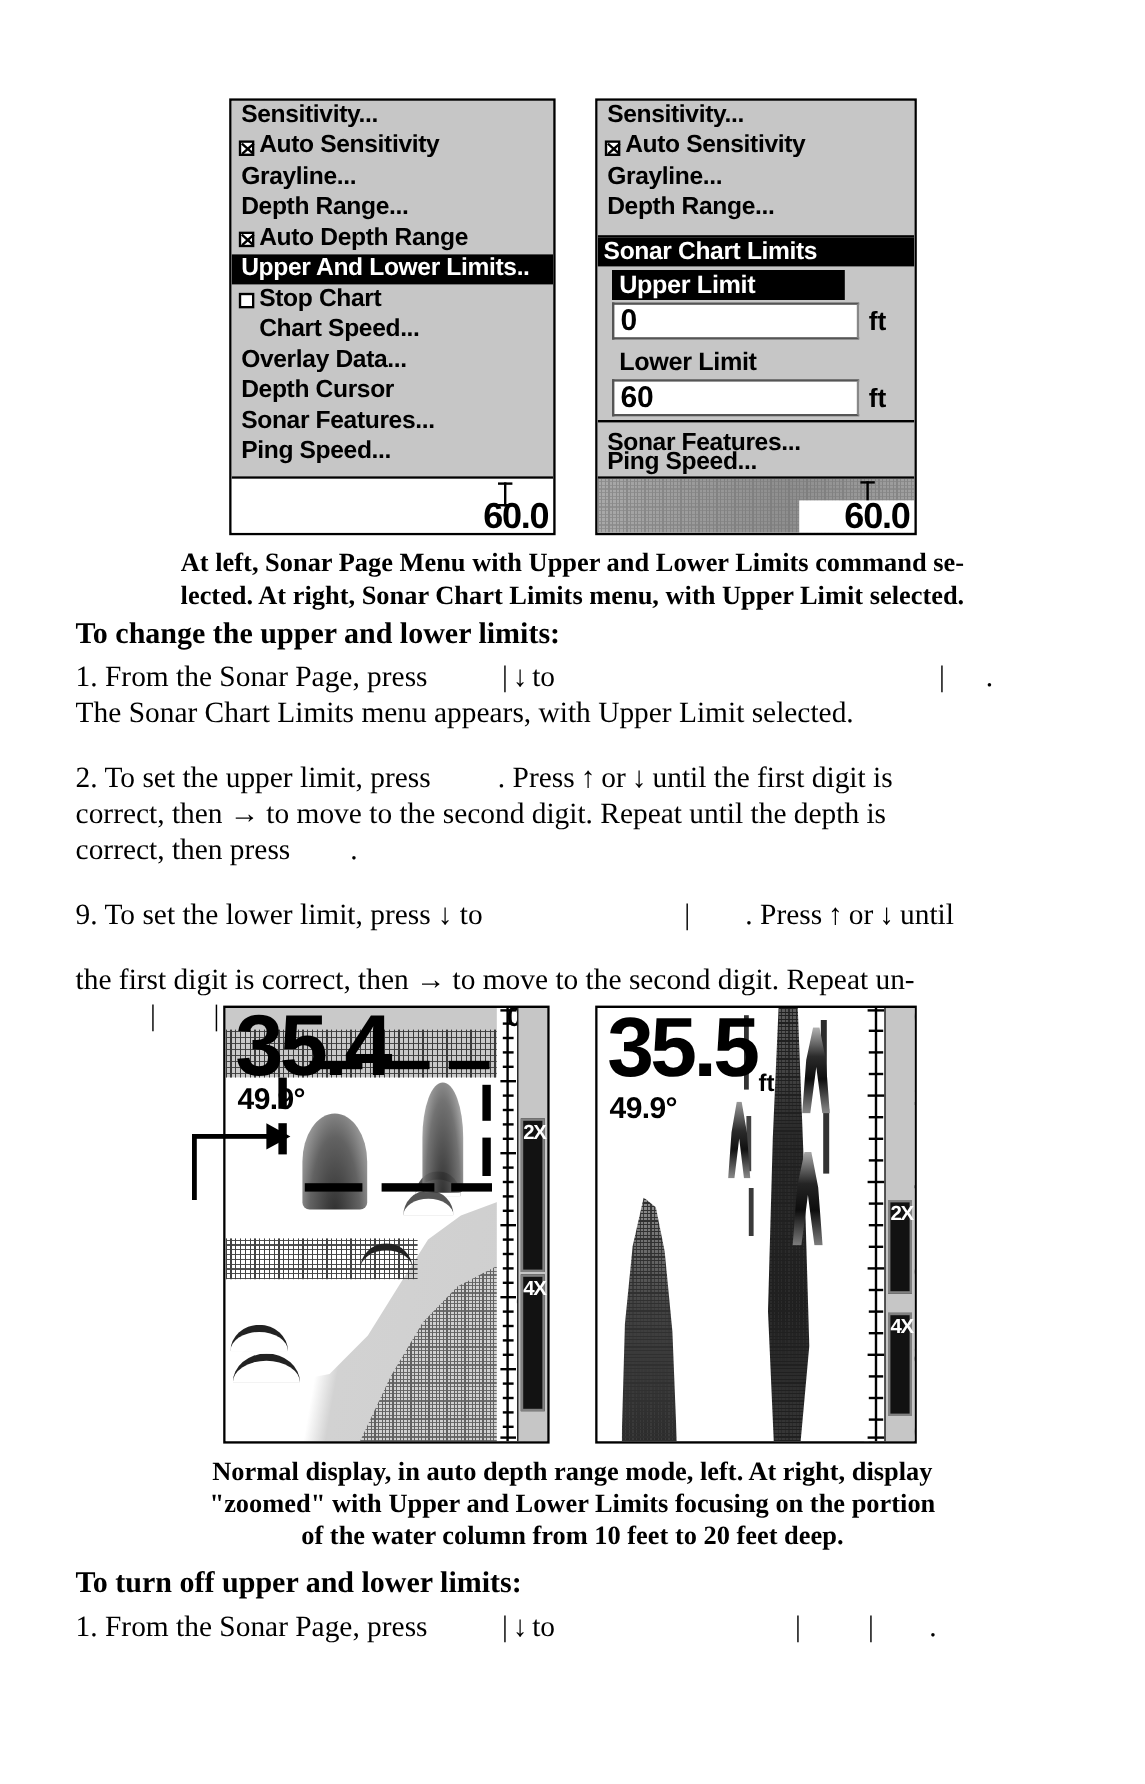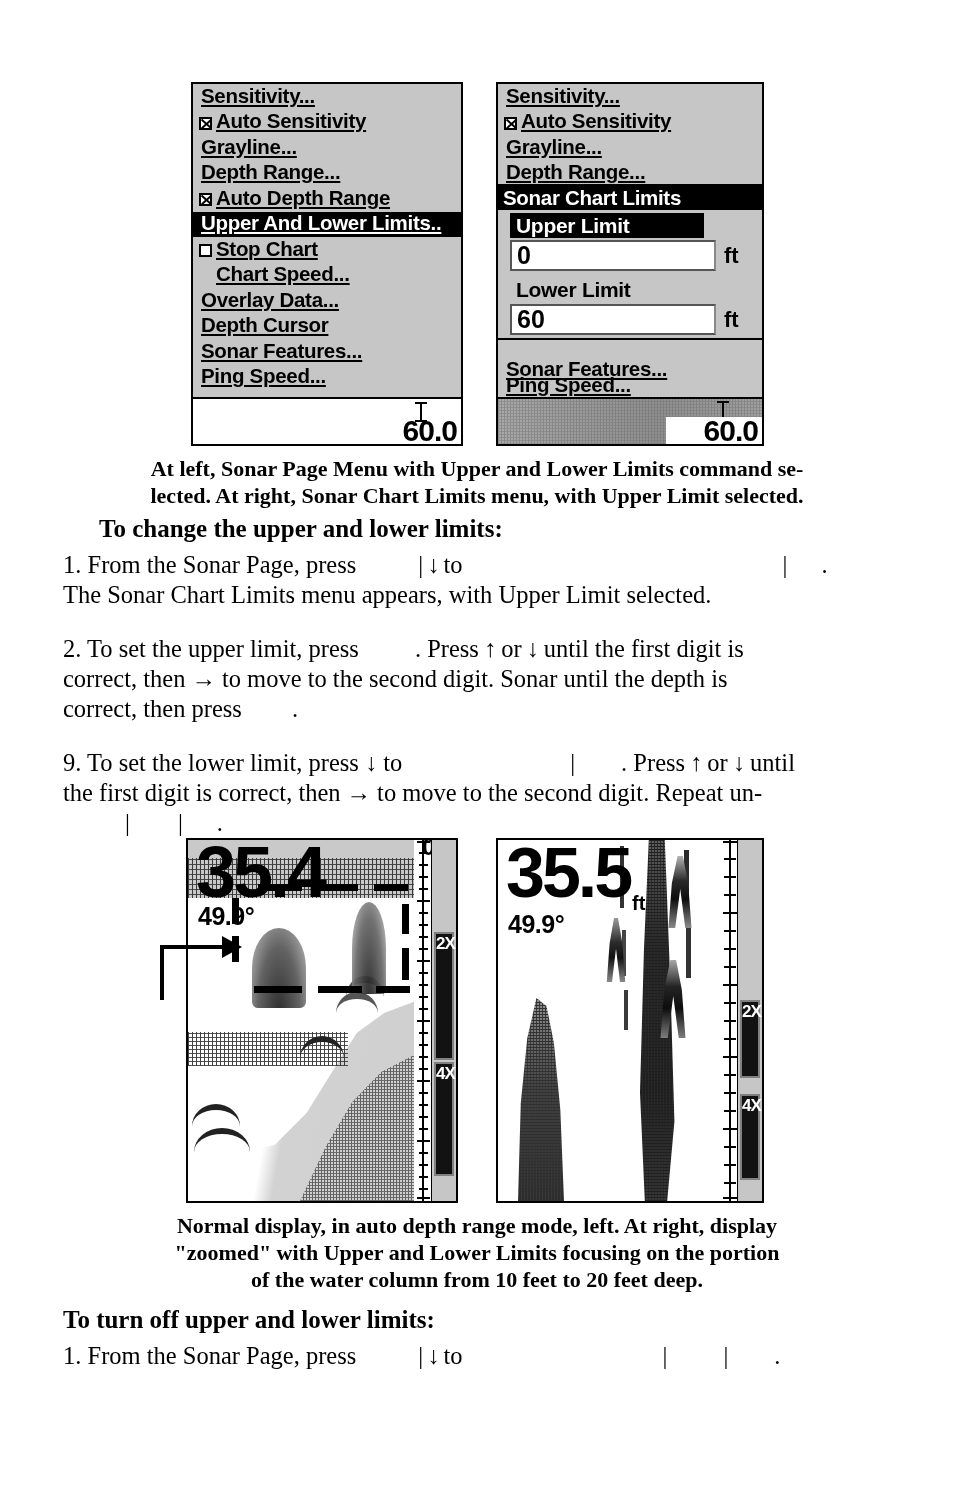--- a/index.html
+++ b/index.html
@@ -38,21 +38,21 @@
     border-bottom:2px solid #000;
     box-sizing:border-box;
   }
   .menu-row{
     position:relative;height:25.5px;display:flex;align-items:center;
     font-weight:bold;font-size:20.5px;letter-spacing:-0.3px;
     color:#000;padding-left:6px;box-sizing:border-box;
     white-space:nowrap;
   }
   .menu-row.sel{background:#000;color:#fff;}
-  .menu-row .lbl{position:relative;top:-1px;text-decoration:underline;}
+  .menu-row .lbl{position:relative;top:-1px;}
   .cbox{
     width:13px;height:13px;border:2px solid #000;background:#fff;
     display:inline-block;margin-right:4px;position:relative;top:1px;
     flex:0 0 auto;box-sizing:border-box;
   }
   .cbox.checked::before,.cbox.checked::after{
     content:"";position:absolute;left:-1px;top:4px;width:13px;height:1.6px;
     background:#000;
   }
   .cbox.checked::before{transform:rotate(42deg);}
@@ -196,21 +196,21 @@
         <span class="cbox checked"></span>
         <span class="lbl">Auto Sensitivity</span>
       </div>
       <div class="menu-row" style="padding-left:8px;">
         <span class="lbl">Grayline...</span>
       </div>
       <div class="menu-row" style="padding-left:8px;overflow:hidden;">
         <span class="lbl">Depth Range...</span>
       </div>
 
-      <div class="submenu" style="top:100px;height:156px;">
+      <div class="submenu" style="top:112px;height:156px;">
         <div class="sub-title">Sonar Chart Limits</div>
         <div class="field-label" style="margin-top:3px;">Upper Limit</div>
         <div class="field-row">
           <div class="field-box">0</div>
           <div class="field-unit">ft</div>
         </div>
         <div class="field-label plain" style="margin-top:6px;">Lower Limit</div>
         <div class="field-row">
           <div class="field-box">60</div>
           <div class="field-unit">ft</div>
@@ -238,21 +238,21 @@
       </div>
     </div>
   </div>
 
   <div style="position:absolute;left:63px;top:455px;width:828px;">
     <div class="caption">At left, Sonar Page Menu with Upper and Lower Limits command se-</div>
     <div class="caption">lected. At right, Sonar Chart Limits menu, with Upper Limit selected.</div>
   </div>
 
   <div style="position:absolute;left:63px;top:514px;width:828px;">
-    <div class="heading" style="margin-bottom:6px;margin-left:36px;">To change the upper and lower limits:</div>
+    <div class="heading" style="margin-bottom:6px;">To change the upper and lower limits:</div>
 
     <div class="body-text" style="margin-bottom:2px;">
       <div style="display:flex;align-items:baseline;white-space:nowrap;">
         <span>1. From the Sonar Page, press</span>
         <span class="gapkey" style="width:62px;"></span>
         <span class="pipe">|</span>
         <span style="padding:0 4px;">↓</span>
         <span>to</span>
         <span class="gapkey" style="width:320px;"></span>
         <span class="pipe">|</span>
@@ -268,21 +268,21 @@
         <span class="gapkey" style="width:56px;"></span>
         <span>. Press</span>
         <span style="padding:0 5px;">↑</span>
         <span>or</span>
         <span style="padding:0 5px;">↓</span>
         <span>until the first digit is</span>
       </div>
       <div style="display:flex;align-items:baseline;white-space:nowrap;">
         <span>correct, then</span>
         <span style="padding:0 6px;">→</span>
-        <span>to move to the second digit. Sonar until the depth is</span>
+        <span>to move to the second digit. Repeat until the depth is</span>
       </div>
       <div style="display:flex;align-items:baseline;white-space:nowrap;">
         <span>correct, then press</span>
         <span class="gapkey" style="width:50px;"></span>
         <span>.</span>
       </div>
     </div>
 
     <div class="body-text" style="margin-top:24px;">
       <div style="display:flex;align-items:baseline;white-space:nowrap;">
@@ -291,21 +291,21 @@
         <span>to</span>
         <span class="gapkey" style="width:168px;"></span>
         <span class="pipe">|</span>
         <span class="gapkey" style="width:46px;"></span>
         <span>. Press</span>
         <span style="padding:0 5px;">↑</span>
         <span>or</span>
         <span style="padding:0 5px;">↓</span>
         <span>until</span>
       </div>
-      <div style="display:flex;align-items:center;white-space:nowrap;">
+      <div style="display:flex;align-items:center;white-space:nowrap;margin-top:24px;">
         <span>the first digit is correct, then</span>
         <span style="padding:0 6px;">→</span>
         <span>to move to the second digit. Repeat un-</span>
       </div>
       <div style="display:flex;align-items:baseline;white-space:nowrap;">
         <span class="gapkey" style="width:62px;"></span>
         <span class="pipe">|</span>
         <span class="gapkey" style="width:48px;"></span>
         <span class="pipe">|</span>
         <span class="gapkey" style="width:34px;"></span>

